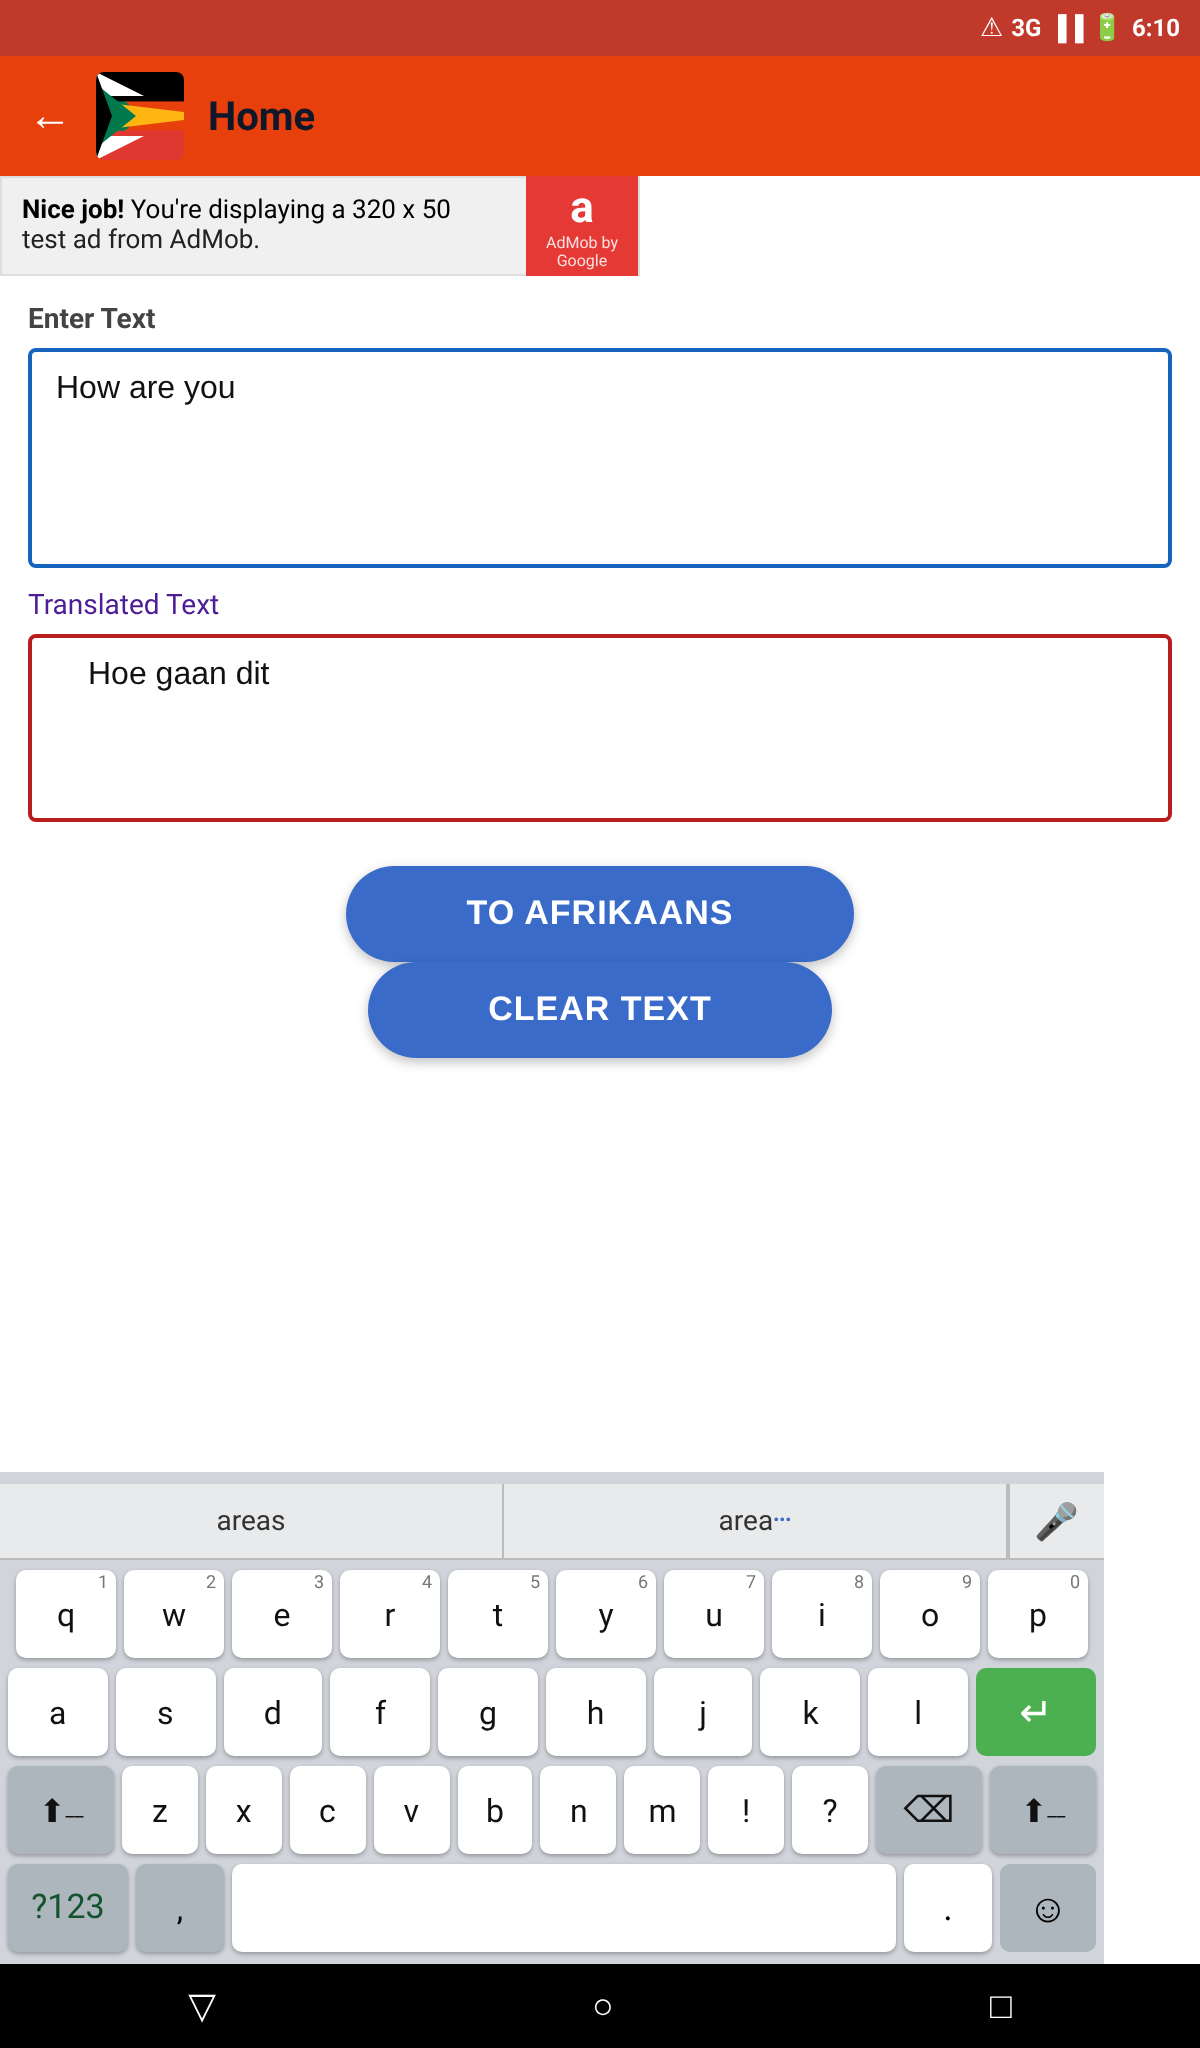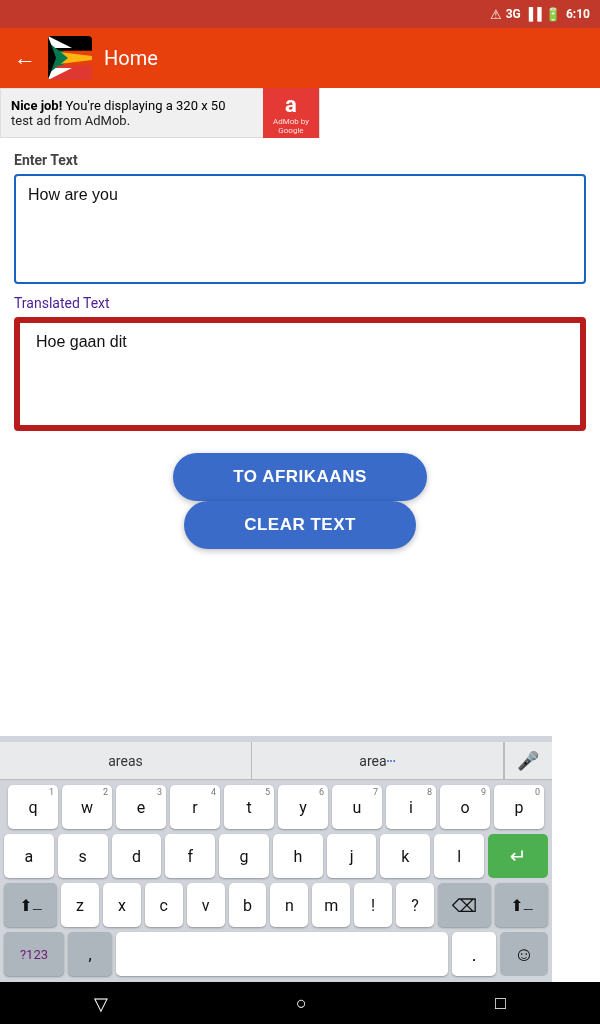--- a/index.html
+++ b/index.html
@@ -51,23 +51,23 @@
       cursor: pointer;
     }
     .flag-icon {
       width: 44px;
       height: 44px;
       border-radius: 4px;
       overflow: hidden;
       flex-shrink: 0;
     }
     .app-title {
-      color: #ffffff;
+      color: #0f172a;
       font-size: 20px;
-      font-weight: 400;
+      font-weight: 700;
     }
 
     
     .ad-banner {
       width: 320px;
       height: 50px;
       background: #f0f0f0;
       border: 1px solid #ddd;
       display: flex;
       align-items: center;
@@ -123,24 +123,24 @@
       margin-bottom: 7px;
     }
     .section-label-translated {
       font-size: 14px;
       color: #4c1d95;
       margin-bottom: 6px;
       font-weight: 400;
     }
     .translated-box {
       width: 100%;
-      height: 114px;
-      border: 6px solid #b91c1c;
+      height: 94px;
+      border: 2px solid #b91c1c;
       border-radius: 4px;
-      padding: 10px 16px;
+      padding: 10px 28px;
       font-size: 16px;
       color: #111;
       background: white;
       outline: none;
       resize: none;
       font-family: Arial, sans-serif;
       margin-bottom: 18px;
     }
 
     
@@ -288,23 +288,23 @@
     }
     .key-sym {
       background: #adb5bd;
       border-radius: 5px;
       height: 44px;
       min-width: 60px;
       display: flex;
       align-items: center;
       justify-content: center;
       cursor: pointer;
-      font-size: 13px;
-      box-shadow: 0 1px 2px rgba(0,0,0,0.3);
-      color: #701a75;
+      font-size: 17px;
+      box-shadow: 0 1px 2px rgba(0,0,0,0.3);
+      color: #14532d;
     }
     .key-period {
       background: white;
       border-radius: 5px;
       height: 44px;
       width: 44px;
       display: flex;
       align-items: center;
       justify-content: center;
       cursor: pointer;

